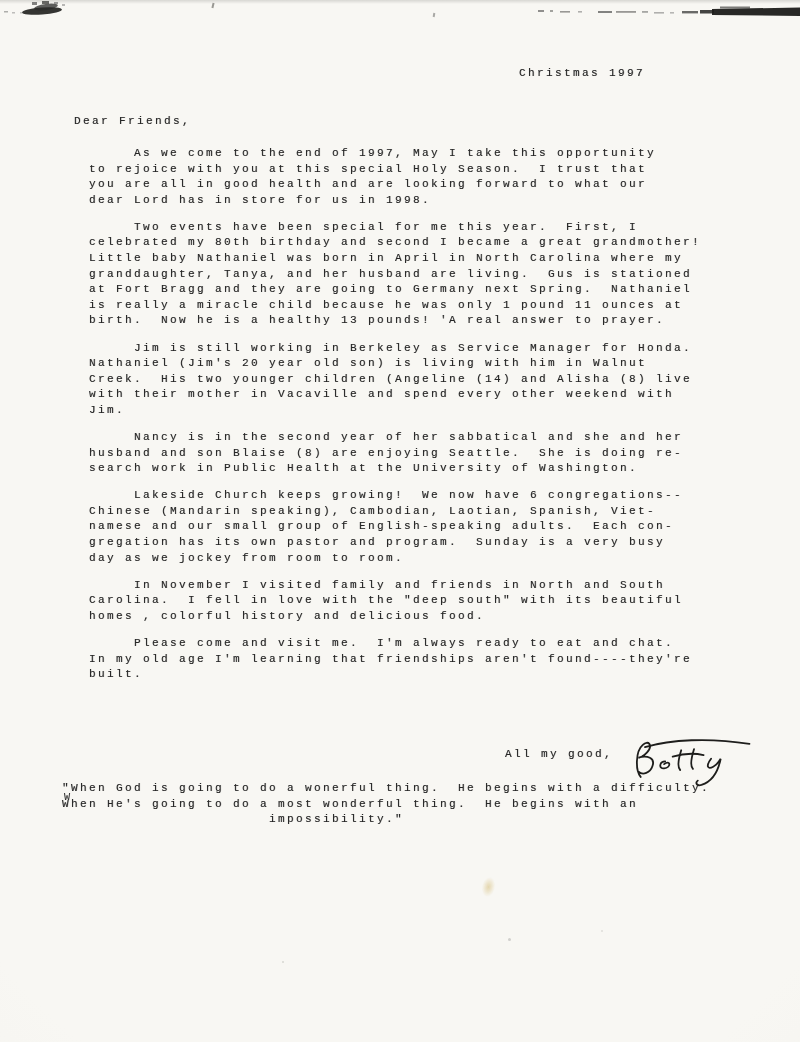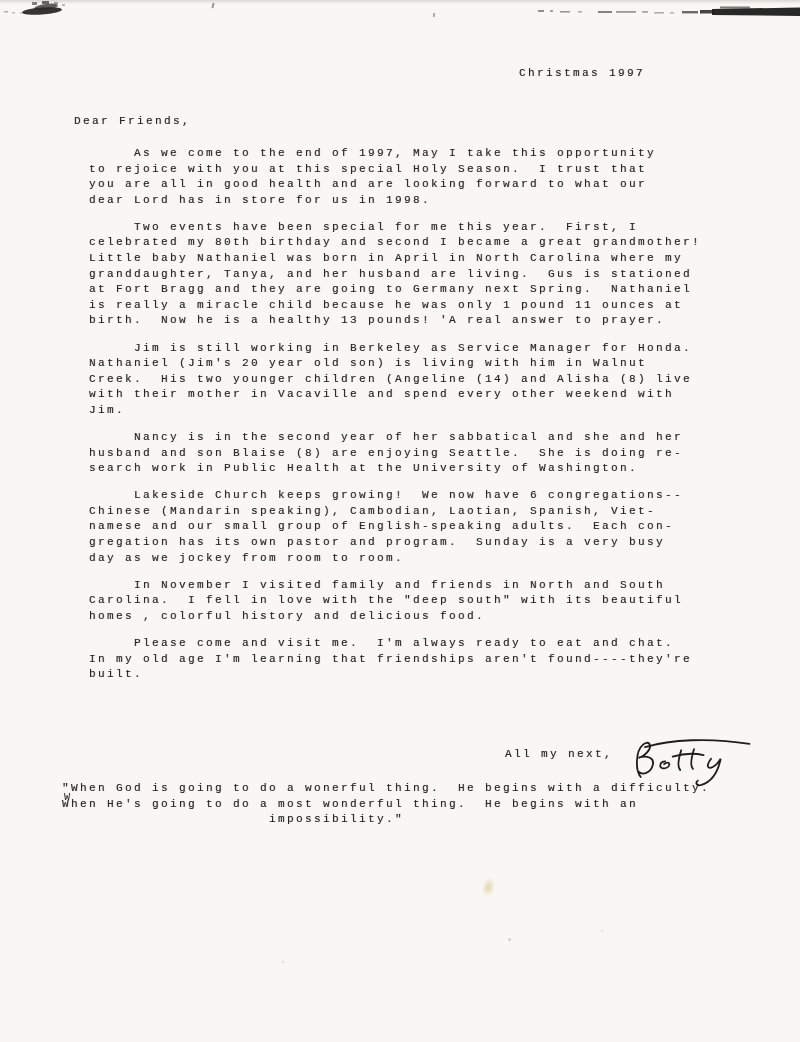--- a/index.html
+++ b/index.html
@@ -133,21 +133,21 @@
 gregation has its own pastor and program.  Sunday is a very busy
 day as we jockey from room to room.</div>
     <div class="tw para">     In November I visited family and friends in North and South
 Carolina.  I fell in love with the "deep south" with its beautiful
 homes , colorful history and delicious food.</div>
     <div class="tw para">     Please come and visit me.  I'm always ready to eat and chat.
 In my old age I'm learning that friendships aren't found----they're
 built.</div>
   </div>
 
-  <div class="tw closing">All my next,</div>
+  <div class="tw closing">All my good,</div>
 
   <div class="signature" role="img" aria-label="Betty">
     <svg viewBox="0 0 120 48" fill="none" stroke="#1e1e1c" stroke-width="1.7" stroke-linecap="round">
       <path d="M10,38 C5,32 5,14 12,8 C17,3 22,8 16,15 C13,18.5 9,20 8,20 C16,17.5 24,20 21,28 C19,34 12,37 8,33"></path>
       <path d="M14,10 C38,3 74,1 112,7"></path>
       <path d="M32,26 C38,21.5 39,29 32,30 C27,30.6 27,24 33,23.5"></path>
       <path d="M48,13 C45.5,21 44.5,29 47,31.5"></path>
       <path d="M60,12 C57.5,20 56.5,28 59,30.5"></path>
       <path d="M40,19 C50,16 60,15.5 69,17.5"></path>
       <path d="M76,21 C71,27.5 72.5,31.5 78,28.5 C82,26.3 85,21 85,21 C83,31 78,42 67,45.5 C62.5,46.8 61,43.5 63.5,41.5"></path>

